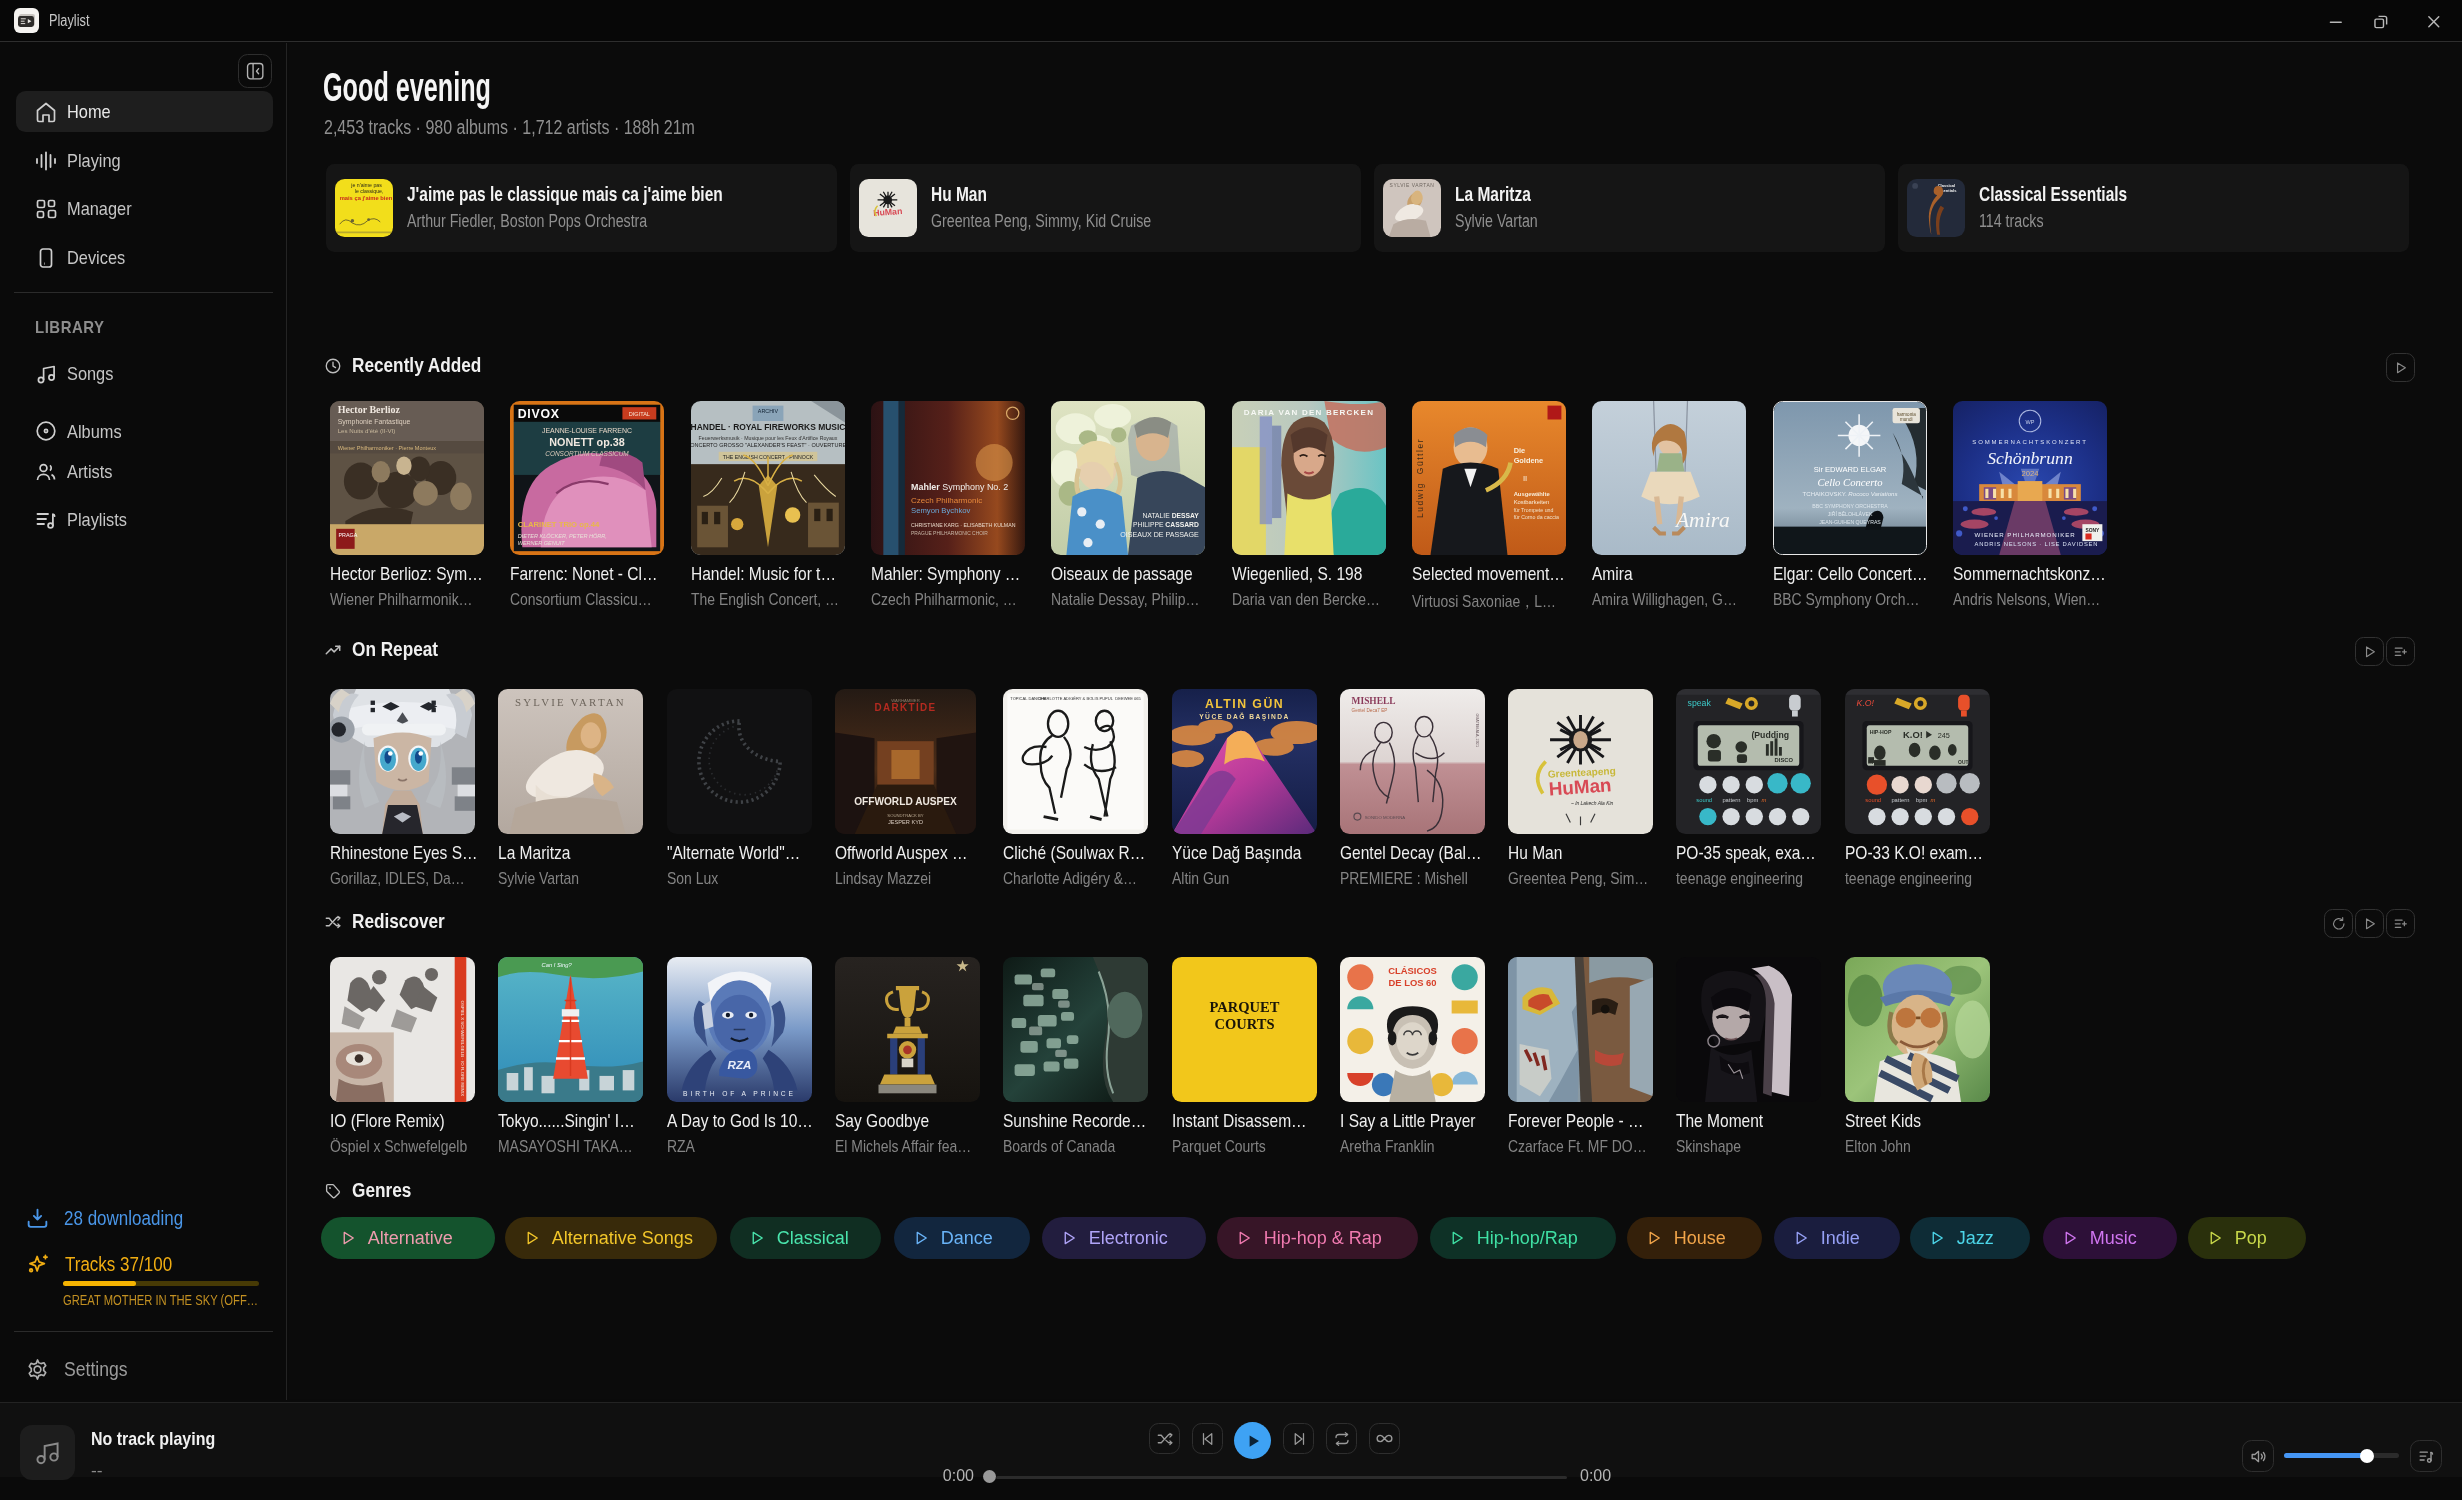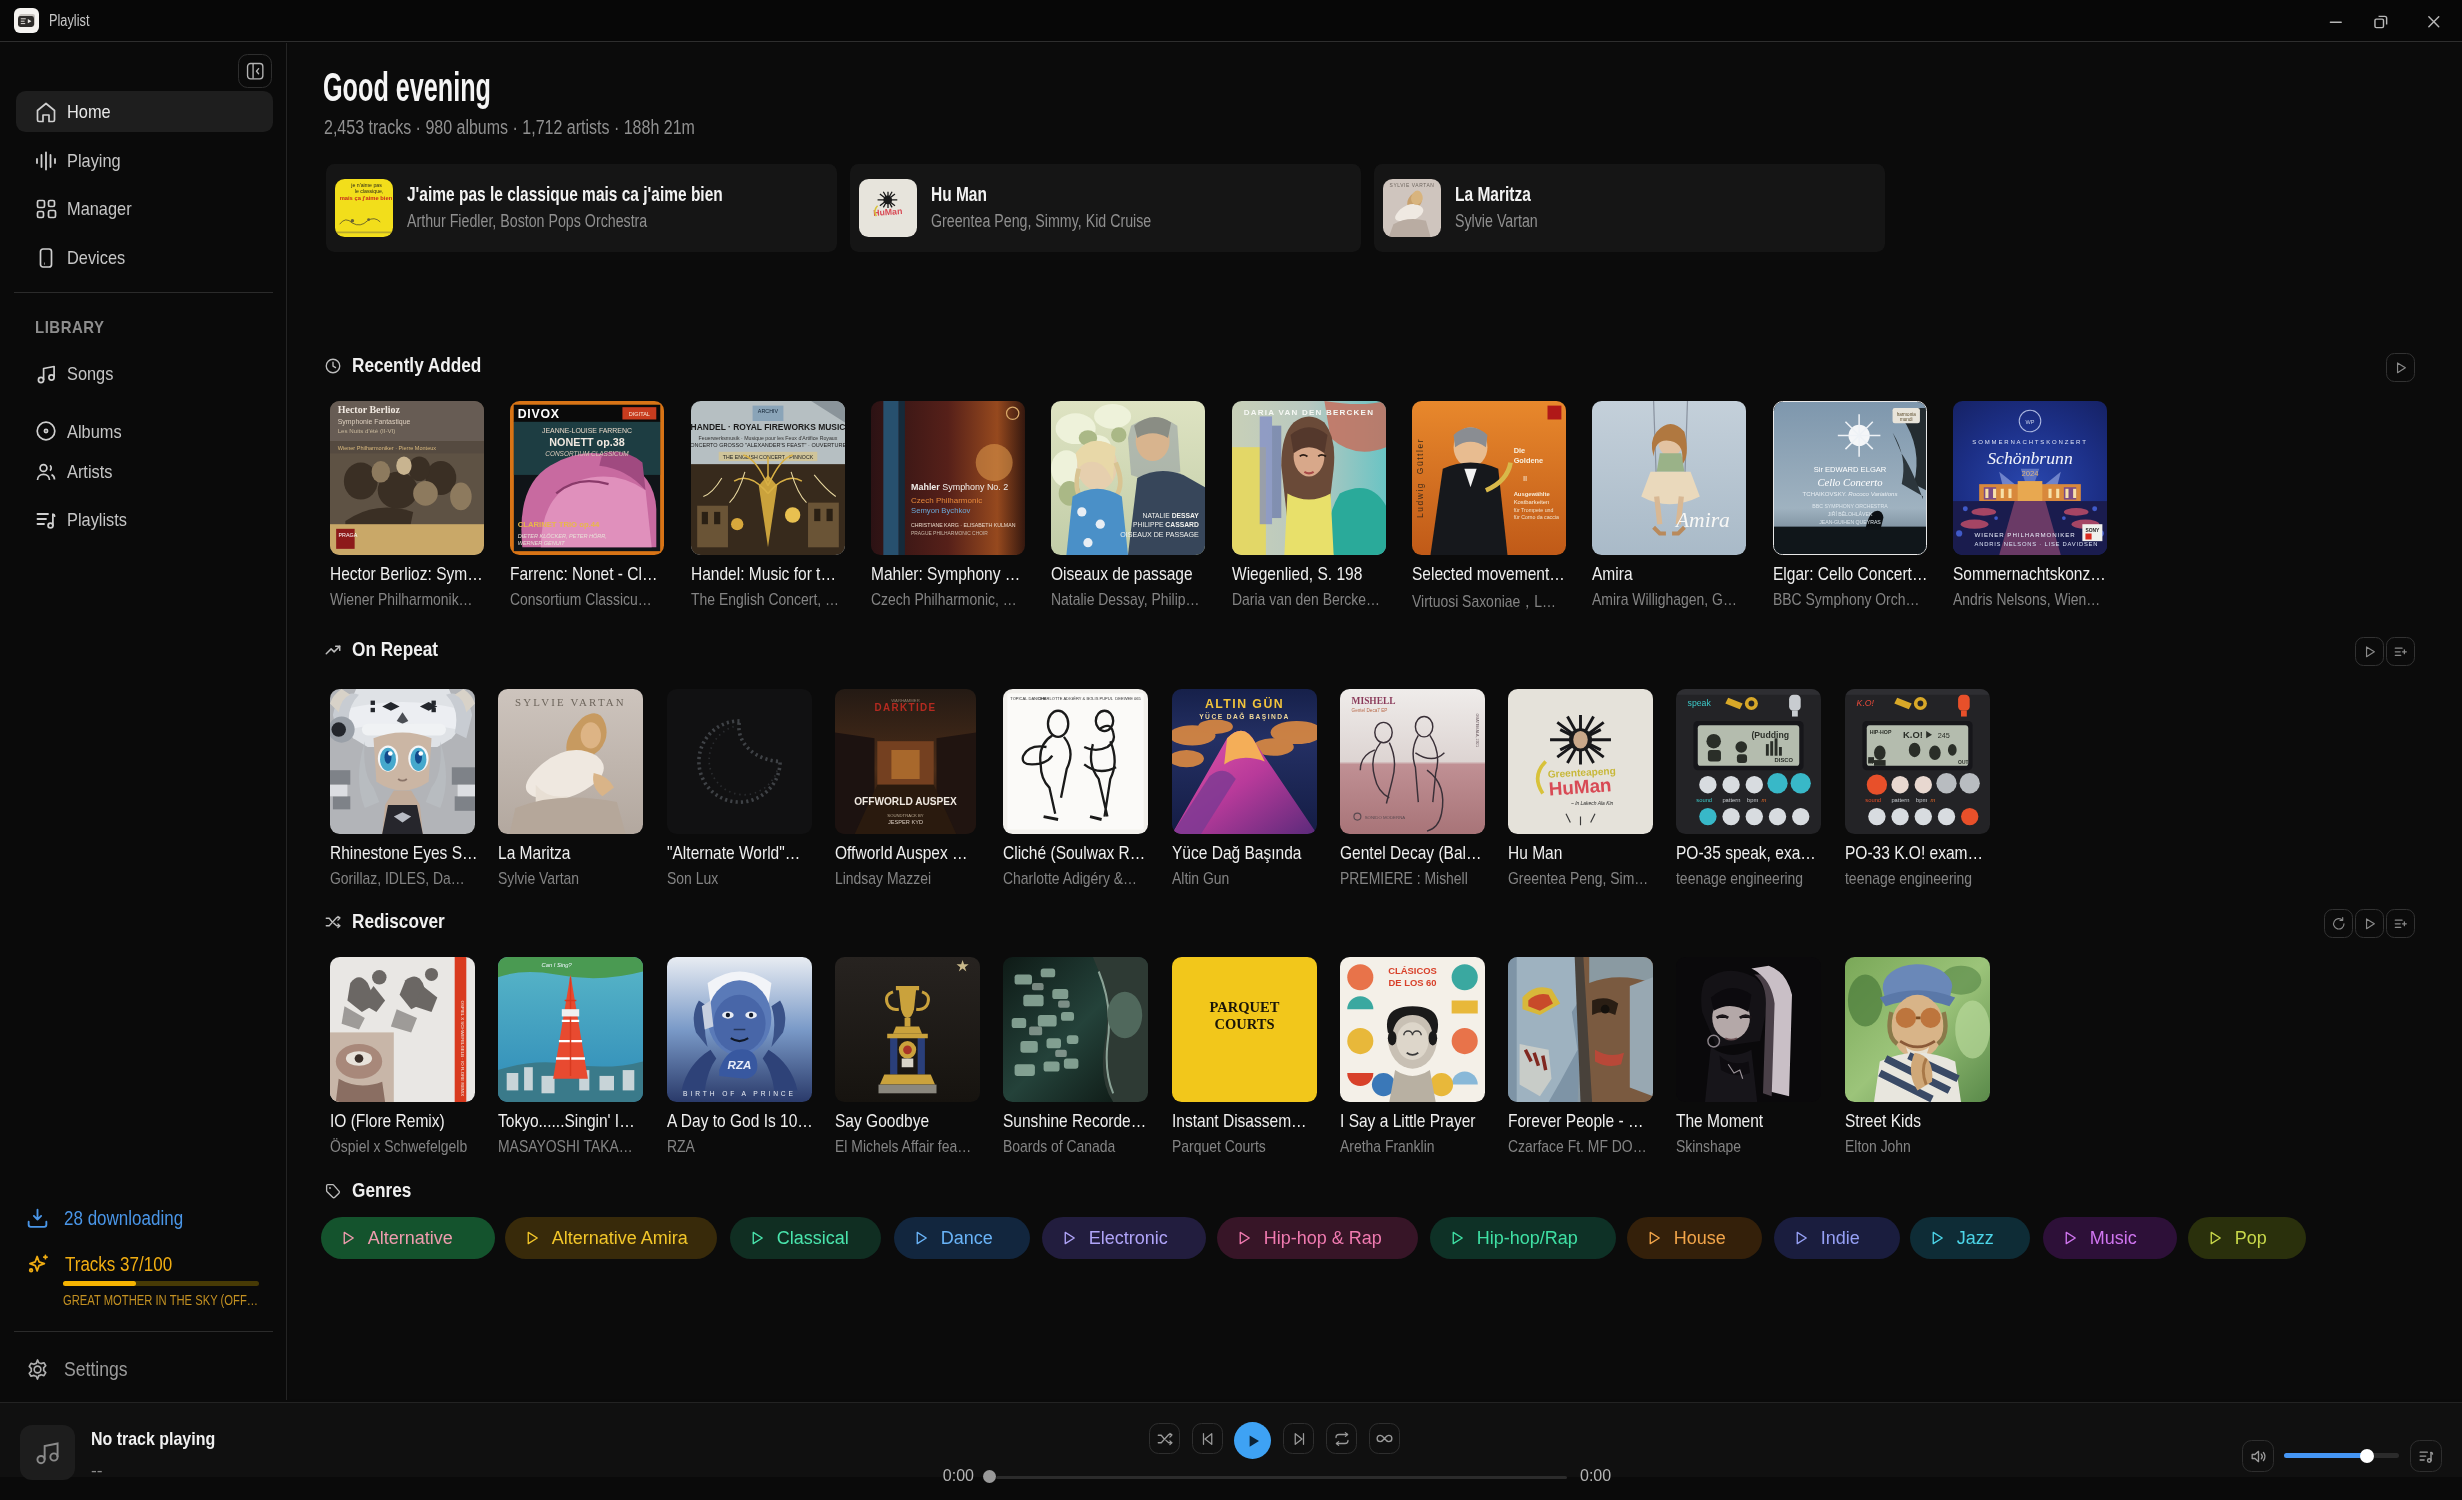--- a/index.html
+++ b/index.html
@@ -208,20 +208,32 @@
           <rect width="100" height="100" fill="#cfc5be"></rect>
           <text x="50" y="13" font-size="8.5" fill="#6d655e" text-anchor="middle" letter-spacing="1">SYLVIE VARTAN</text>
           <path d="M48 28 q10 -10 17 2 q5 8 -2 16 l-8 6 q-8 4 -12 -4 q-4 -10 5 -20" fill="#c8a06c"></path>
           <path d="M30 52 q18 -14 34 -6 q10 6 2 16 q-18 16 -40 10 q-12 -4 4 -20" fill="#efe9e2"></path>
           <path d="M18 78 q24 -14 56 -6 l8 28 H10 Z" fill="#b9aca2"></path>
           <path d="M52 24 q8 -8 14 0 q6 10 -2 18 q-8 6 -14 -2 q-4 -8 2 -16" fill="#d8b47e"></path>
         </svg></div>
     <div class="t1">La Maritza</div>
     <div class="t2">Sylvie Vartan</div>
   </div>
+  <div class="qcard" style="left:1609px;top:121px;">
+    <div class="art"><svg width="100%" height="100%" viewBox="0 0 100 100" preserveAspectRatio="none">
+          <rect width="100" height="100" fill="#232a3a"></rect>
+          <text x="68" y="13" font-size="7" fill="#efefef" font-weight="bold" text-anchor="middle">Classical</text>
+          <text x="68" y="22" font-size="7" fill="#efefef" font-weight="bold" text-anchor="middle">Essentials</text>
+          <circle cx="14" cy="12" r="5" fill="#3a4254"></circle>
+          <path d="M42 96 C 38 70 40 52 50 40 C 58 31 64 28 62 20 a8 8 0 1 0 -10 8 C 44 36 36 52 38 72 C 39 84 40 90 42 96 Z" fill="#a8602a"></path>
+          <path d="M52 96 C 48 74 50 58 58 46 l6 4 C 56 62 54 78 57 96 Z" fill="#7a3f1c"></path>
+        </svg></div>
+    <div class="t1">Classical Essentials</div>
+    <div class="t2">114 tracks</div>
+  </div>
 
   <div class="sechead" style="left:35px;top:311px;">
     <svg width="18" height="18" viewBox="0 0 24 24" fill="none" stroke="#bdbdbd" stroke-width="1.8">
         <circle cx="12" cy="12" r="9"></circle>
         <path d="M12 7 v5.2 l3.4 2" stroke-linecap="round"></path>
       </svg>
     <span>Recently Added</span>
   </div>
   <div class="secbtn" style="left:2097px;top:310px;">
     <svg width="15.6" height="15.6" viewBox="0 0 24 24" fill="none" stroke="#8a8a8a" stroke-width="1.8" stroke-linejoin="round">
@@ -1207,21 +1219,21 @@
   <div class="pill" style="left:32px;width:174px;background:#14532d;color:#ee9cae;">
     <svg width="18" height="18" viewBox="0 0 24 24" fill="none" stroke="currentColor" stroke-width="1.8" stroke-linejoin="round">
         <path d="M7 4.5 L19 12 L7 19.5 Z"></path>
       </svg>
     <span>Alternative</span>
   </div>
   <div class="pill" style="left:216px;width:212px;background:#382a0a;color:#f2c62a;">
     <svg width="18" height="18" viewBox="0 0 24 24" fill="none" stroke="currentColor" stroke-width="1.8" stroke-linejoin="round">
         <path d="M7 4.5 L19 12 L7 19.5 Z"></path>
       </svg>
-    <span>Alternative Amira</span>
+    <span>Alternative Songs</span>
   </div>
   <div class="pill" style="left:441px;width:151px;background:#102e22;color:#4ae5ad;">
     <svg width="18" height="18" viewBox="0 0 24 24" fill="none" stroke="currentColor" stroke-width="1.8" stroke-linejoin="round">
         <path d="M7 4.5 L19 12 L7 19.5 Z"></path>
       </svg>
     <span>Classical</span>
   </div>
   <div class="pill" style="left:605px;width:136px;background:#12263e;color:#6ab4f8;">
     <svg width="18" height="18" viewBox="0 0 24 24" fill="none" stroke="currentColor" stroke-width="1.8" stroke-linejoin="round">
         <path d="M7 4.5 L19 12 L7 19.5 Z"></path>

